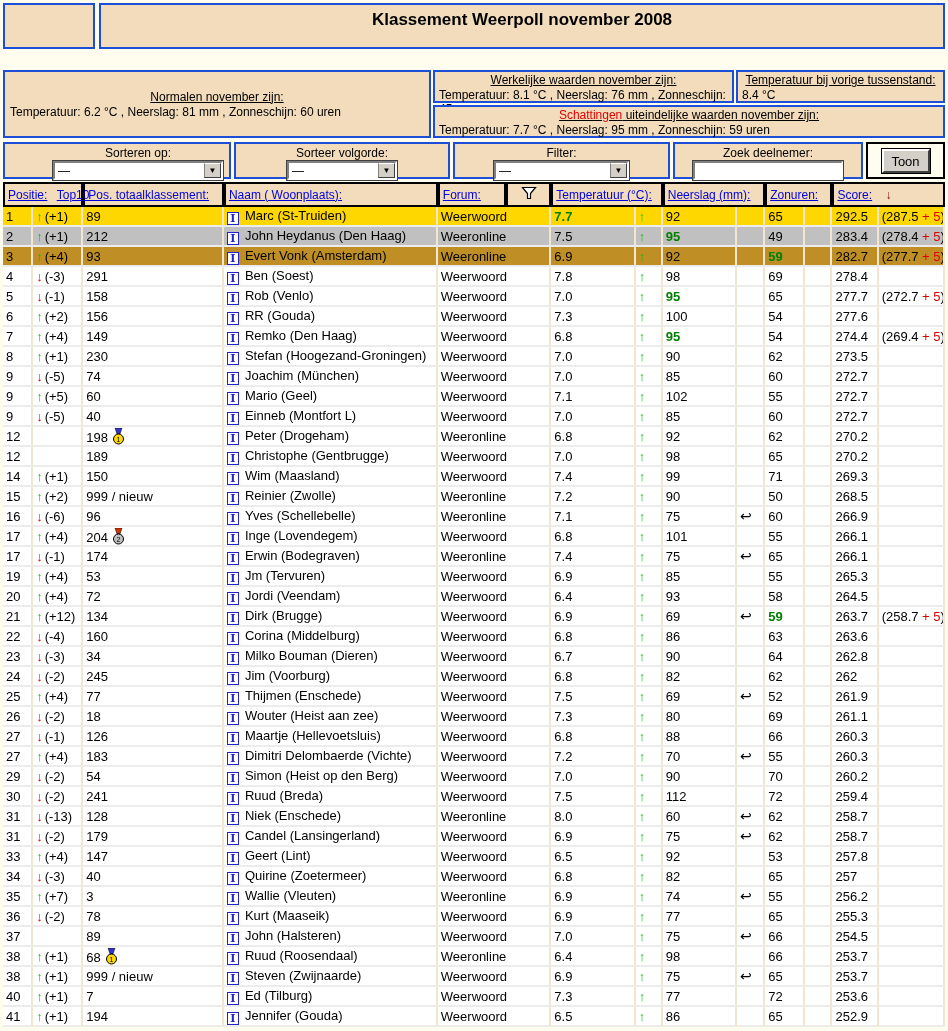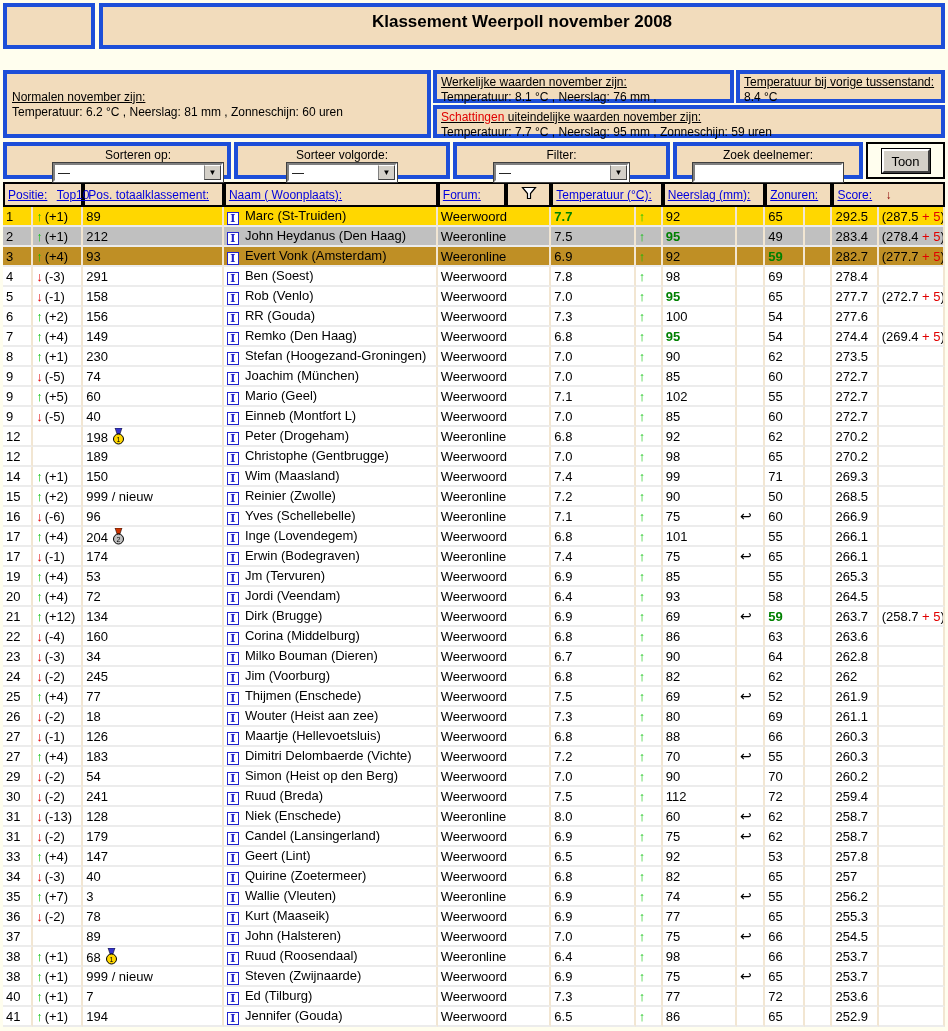--- a/index.html
+++ b/index.html
@@ -4,40 +4,40 @@
 <style>
   * { margin:0; padding:0; box-sizing:border-box; }
   html,body { width:948px; }
   body {
     background:#FFFEEE;
     font-family:"Liberation Sans","DejaVu Sans",sans-serif;
     font-size:13px; color:#000;
   }
   .page { width:948px; padding:3px; }
 
-  .box { background:#F2DCBC; border:4px solid #1d4ed8; }
+  .box { background:#F2DCBC; border:2px solid #1d4ed8; }
 
   
   .topbar { display:flex; gap:4px; height:46px; margin-bottom:21px; }
   .topbar .corner { width:92px; }
   .topbar .titlebox { flex:1; text-align:center; padding-top:5px; }
   .title { font-size:17px; font-weight:bold; }
   .subtitle { font-size:11px; margin-top:2px; }
   .topbar .helpbox { width:95px; text-align:center; padding-top:6px; }
   a.lnk { color:#0000DD; text-decoration:underline; cursor:pointer; }
 
   
   .inforow { display:flex; gap:2px; margin-bottom:4px; }
   .info-left { width:428px; height:68px; padding:4px 5px; display:flex; flex-direction:column; justify-content:center; }
   .info-right { flex:1; display:flex; flex-direction:column; gap:2px; }
   .info-right-top { display:flex; gap:2px; height:33px; }
   .info-mid { width:301px; padding:1px 4px; }
   .info-prev { flex:1; padding:1px 4px; }
   .info-bottom { height:33px; padding:1px 4px; }
-  .info-title { text-decoration:underline; font-size:12px; }
+  .info-title { text-decoration:underline; font-size:12px;text-align:center; }
   .info-val { font-size:12px; margin-top:1px; }
   .red { color:#E00000; }
 
   
   .controls { display:flex; gap:3px; margin-bottom:3px; }
   .ctl { height:37px; text-align:center; padding-top:2px; }
   .ctl-label { font-size:12px; }
   .c1 { width:228px;padding-left:42px; } .c2 { width:216px; } .c3 { width:217px; } .c4 { width:190px; }
   .c5 { flex:1; background:#FFFEEE; border:2px solid #000; padding-top:5px; }
   .select { display:inline-flex; width:170px; height:19px; background:#fff;

